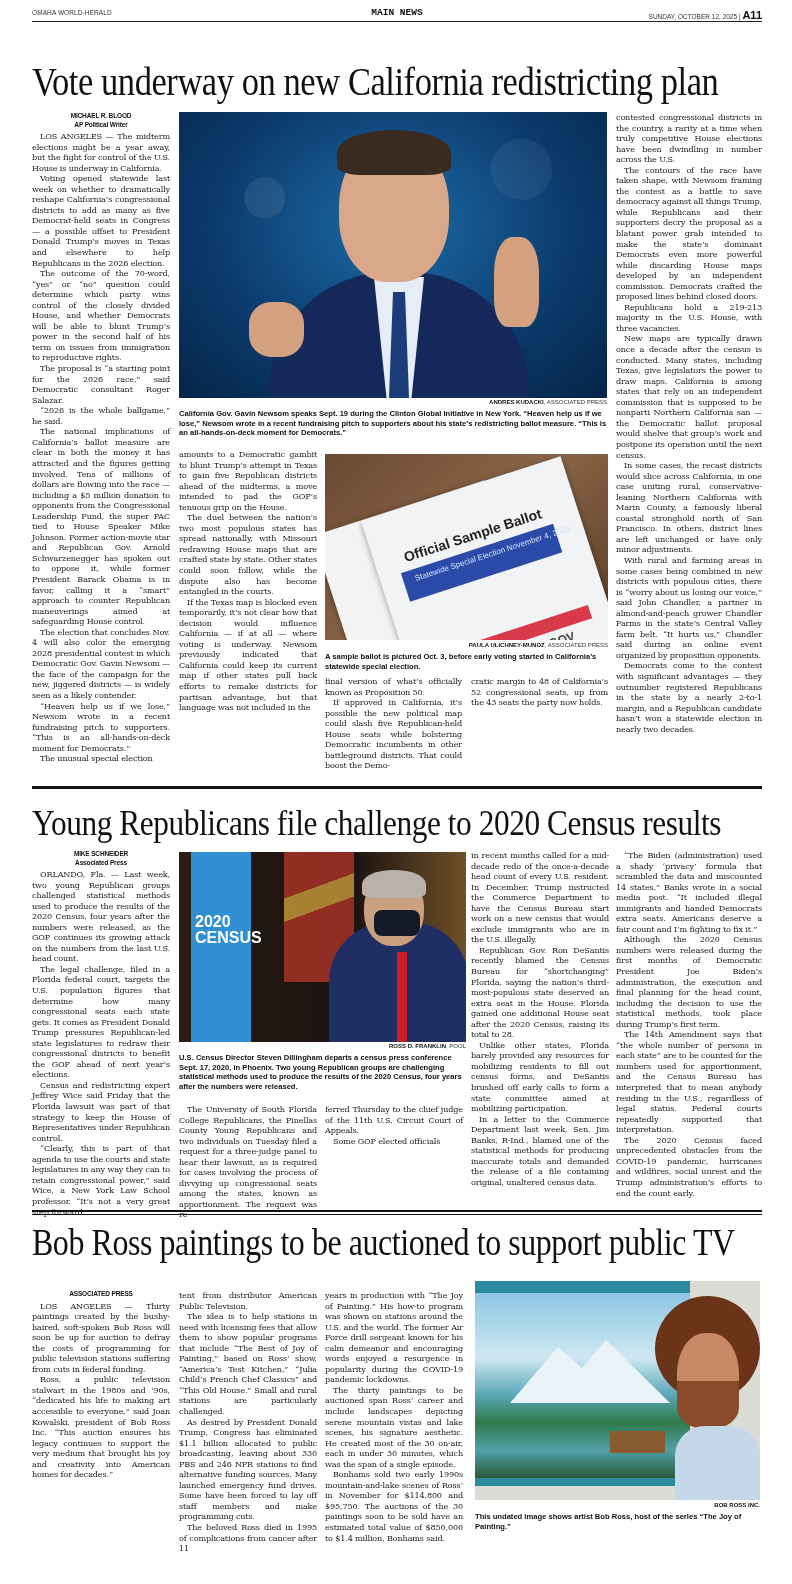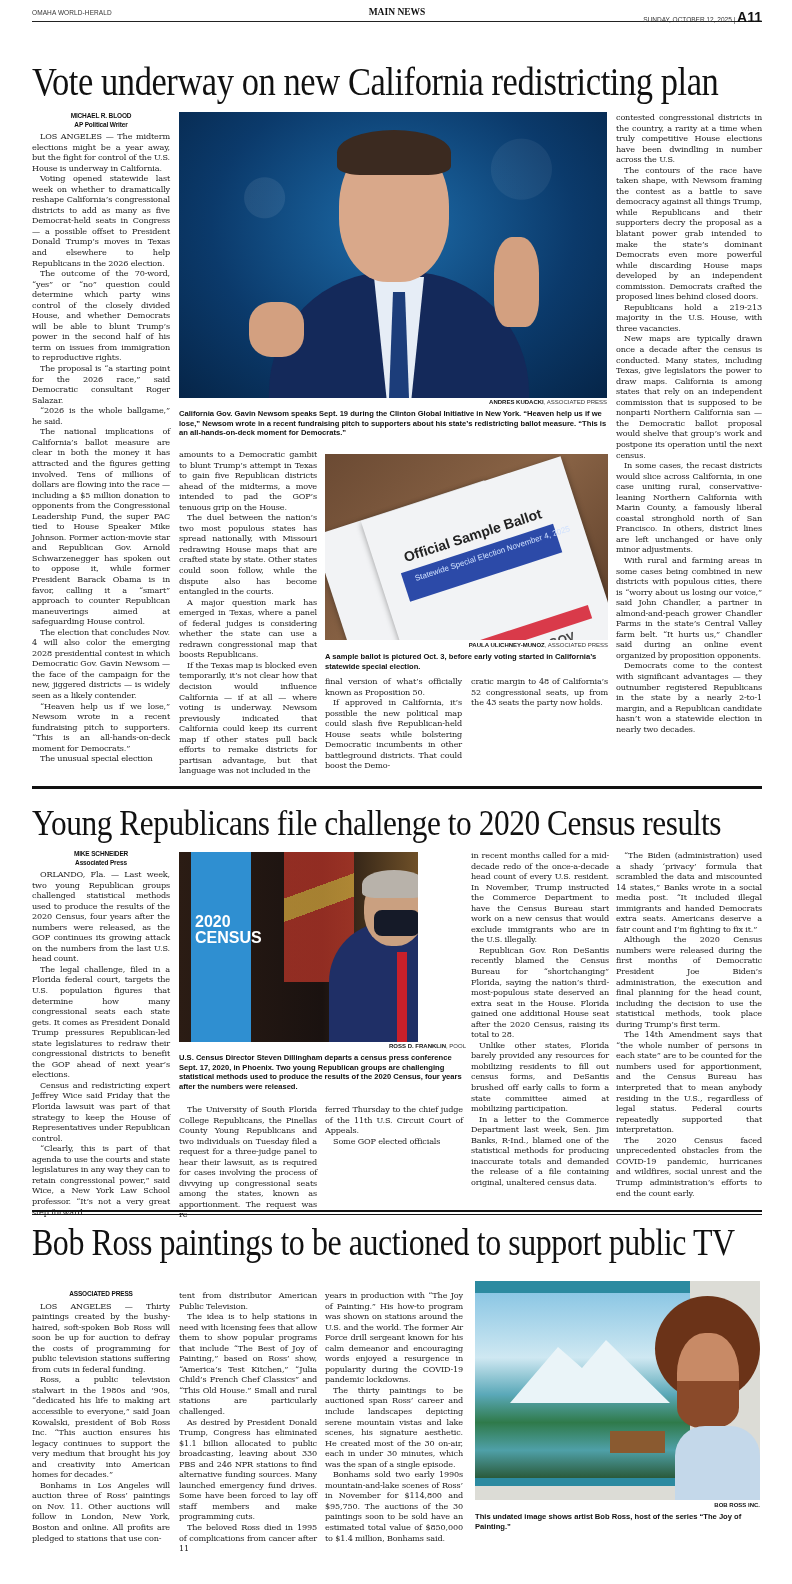--- a/index.html
+++ b/index.html
@@ -1,23 +1,23 @@
 <!DOCTYPE html>
 <html><head>
 <meta charset="utf-8">
 <style>
   * { box-sizing: border-box; margin: 0; padding: 0; }
   html, body { width: 792px; height: 1584px; background: #ffffff; overflow: hidden; }
   body { position: relative; font-family: "DejaVu Serif", serif; color: #1a1a1a; }
 
   .folio { position: absolute; left: 32px; top: 8px; width: 730px; height: 14px; border-bottom: 1px solid #222; }
   .folio .left { position: absolute; left: 0; top: 1px; font-family: "Liberation Sans", sans-serif; font-size: 6.5px; letter-spacing: 0.1px; color: #333; }
-  .folio .center { position: absolute; left: 0; right: 0; top: -1px; text-align: center; font-family: Liberation Serif, serif; font-weight: bold; font-size: 9.5px; color: #111; }
+  .folio .center { position: absolute; left: 0; right: 0; top: -1px; text-align: center; font-family: Liberation Mono, monospace; font-weight: bold; font-size: 9.5px; color: #111; }
   .folio .right { position: absolute; right: 0; top: 1px; font-family: "Liberation Sans", sans-serif; font-size: 6.5px; color: #333; }
-  .folio .right b { font-size: 14px; color: #111; margin-top: 44px; }
+  .folio .right b { font-size: 11px; color: #111; margin-top: 44px; }
 
   .headline { position: absolute; left: 32px; width: 730px; font-family: "Liberation Serif", serif; font-weight: normal; color: #111; white-space: nowrap; transform-origin: left top; letter-spacing: -0.5px; }
   .h1 { top: 58px; font-size: 40px; transform: scaleX(0.862); }
   .h2 { top: 801px; font-size: 36.5px; transform: scaleX(0.858); }
   .h3 { top: 1220px; font-size: 38.5px; transform: scaleX(0.829); }
 
   .rule { position: absolute; left: 32px; width: 730px; background: #111; }
   .rule-thick { height: 3px; }
   .rule-double { height: 5px; background: none; border-top: 2px solid #111; border-bottom: 1px solid #111; }
 
@@ -47,21 +47,21 @@
   .ballot .sheet { position: absolute; background: #f2f3f5; box-shadow: 0 2px 6px rgba(0,0,0,0.4); }
   .ballot .s1 { left: 10px; top: 50px; width: 180px; height: 170px; transform: rotate(-18deg); }
   .ballot .s2 { left: 60px; top: 30px; width: 210px; height: 190px; transform: rotate(-18deg); }
   .ballot .band { position: absolute; left: 22px; top: 62px; width: 160px; height: 30px; background: #2c4aa8; }
   .ballot .red { position: absolute; left: 30px; top: 150px; width: 160px; height: 14px; background: #d93a4a; }
   .ballot .ttl { position: absolute; left: 30px; top: 40px; font-family: "Liberation Sans", sans-serif; font-weight: bold; font-size: 14px; color: #222; }
   .ballot .sub { position: absolute; left: 34px; top: 67px; font-family: "Liberation Sans", sans-serif; font-size: 8px; color: #cfe0ff; line-height: 10px; }
   .ballot .lavote { position: absolute; left: 90px; top: 168px; font-family: "Liberation Sans", sans-serif; font-weight: bold; font-size: 12px; color: #444; }
 
   
-  .census { left: 179px; top: 852px; width: 239px; height: 190px; background: linear-gradient(90deg, #2b1c14 0%, #1a1210 60%, #6f5028 100%); }
+  .census { left: 179px; top: 852px; width: 287px; height: 190px; background: linear-gradient(90deg, #2b1c14 0%, #1a1210 60%, #6f5028 100%); }
   .census .banner { position: absolute; left: 12px; top: 0; width: 60px; height: 190px; background: #2f8fd1; }
   .census .banner .txt { position: absolute; left: 4px; top: 62px; font-family: "Liberation Sans", sans-serif; font-weight: bold; color: #fff; font-size: 16px; line-height: 16px; }
   .census .flag { position: absolute; left: 105px; top: 0; width: 70px; height: 130px; background: linear-gradient(160deg, #c4382a 0 30%, #e2b040 30% 45%, #c4382a 45% 100%); opacity: 0.7; }
   .census .man { position: absolute; left: 150px; top: 70px; width: 140px; height: 120px; background: #1f2f66; border-radius: 60px 60px 0 0; }
   .census .head { position: absolute; left: 185px; top: 22px; width: 60px; height: 72px; background: #caa080; border-radius: 46%; }
   .census .hair2 { position: absolute; left: 183px; top: 18px; width: 64px; height: 28px; background: #b8b2aa; border-radius: 50% 50% 20% 20%; }
   .census .mask { position: absolute; left: 195px; top: 58px; width: 46px; height: 26px; background: #151a28; border-radius: 8px; }
   .census .tie { position: absolute; left: 218px; top: 100px; width: 10px; height: 90px; background: #c8202a; }
 
   
@@ -112,21 +112,20 @@
   <div class="hair"></div>
   <div class="hand-l"></div>
   <div class="hand-r"></div>
 </div>
 <div class="credit" style="left:179px; top:399px; width:428px;"><b>ANDRES KUDACKI</b><span>, ASSOCIATED PRESS</span></div>
 <div class="caption" style="left:179px; top:409px; width:428px;">California Gov. Gavin Newsom speaks Sept. 19 during the Clinton Global Initiative in New York. “Heaven help us if we lose,” Newsom wrote in a recent fundraising pitch to supporters about his state’s redistricting ballot measure. “This is an all-hands-on-deck moment for Democrats.”</div>
 
 <div class="col" style="left:179px; top:449px; width:138px;">
   <p style="text-indent:0">amounts to a Democratic gambit to blunt Trump’s attempt in Texas to gain five Republican districts ahead of the midterms, a move intended to pad the GOP’s tenuous grip on the House.</p>
   <p>The duel between the nation’s two most populous states has spread nationally, with Missouri redrawing House maps that are crafted state by state. Other states could soon follow, while the dispute also has become entangled in the courts.</p>
-  <p>A major question mark has emerged in Texas, where a panel of federal judges is considering whether the state can use a redrawn congressional map that boosts Republicans.</p>
   <p>If the Texas map is blocked even temporarily, it’s not clear how that decision would influence California — if at all — where voting is underway. Newsom previously indicated that California could keep its current map if other states pull back efforts to remake districts for partisan advantage, but that language was not included in the</p>
 </div>
 
 <div class="photo ballot">
   <div class="sheet s1"></div>
   <div class="sheet s2">
     <div class="ttl">Official Sample Ballot</div>
     <div class="band"></div>
     <div class="sub">Statewide Special Election November 4, 2025</div>
     <div class="red"></div>
@@ -184,21 +183,21 @@
 <div class="caption" style="left:179px; top:1053px; width:287px;">U.S. Census Director Steven Dillingham departs a census press conference Sept. 17, 2020, in Phoenix. Two young Republican groups are challenging statistical methods used to produce the results of the 2020 Census, four years after the numbers were released.</div>
 
 <div class="col" style="left:179px; top:1104px; width:138px;">
   <p>The University of South Florida College Republicans, the Pinellas County Young Republicans and two individuals on Tuesday filed a request for a three-judge panel to hear their lawsuit, as is required for cases involving the process of divvying up congressional seats among the states, known as apportionment. The request was re-</p>
 </div>
 <div class="col" style="left:325px; top:1104px; width:138px;">
   <p style="text-indent:0">ferred Thursday to the chief judge of the 11th U.S. Circuit Court of Appeals.</p>
   <p>Some GOP elected officials</p>
 </div>
 <div class="col" style="left:471px; top:850px; width:138px;">
-  <p style="text-indent:0">in recent months called for a mid-decade redo of the once-a-decade head count of every U.S. resident. In November, Trump instructed the Commerce Department to have the Census Bureau start work on a new census that would exclude immigrants who are in the U.S. illegally.</p>
+  <p style="text-indent:0">in recent months called for a mid-decade redo of the once-a-decade head count of every U.S. resident. In December, Trump instructed the Commerce Department to have the Census Bureau start work on a new census that would exclude immigrants who are in the U.S. illegally.</p>
   <p>Republican Gov. Ron DeSantis recently blamed the Census Bureau for “shortchanging” Florida, saying the nation’s third-most-populous state deserved an extra seat in the House. Florida gained one additional House seat after the 2020 Census, raising its total to 28.</p>
   <p>Unlike other states, Florida barely provided any resources for mobilizing residents to fill out census forms, and DeSantis brushed off early calls to form a state committee aimed at mobilizing participation.</p>
   <p>In a letter to the Commerce Department last week, Sen. Jim Banks, R-Ind., blamed one of the statistical methods for producing inaccurate totals and demanded the release of a file containing original, unaltered census data.</p>
 </div>
 <div class="col" style="left:616px; top:850px; width:146px;">
   <p>“The Biden (administration) used a shady ‘privacy’ formula that scrambled the data and miscounted 14 states,” Banks wrote in a social media post. “It included illegal immigrants and handed Democrats extra seats. Americans deserve a fair count and I’m fighting to fix it.”</p>
   <p>Although the 2020 Census numbers were released during the first months of Democratic President Joe Biden’s administration, the execution and final planning for the head count, including the decision to use the statistical methods, took place during Trump’s first term.</p>
   <p>The 14th Amendment says that “the whole number of persons in each state” are to be counted for the numbers used for apportionment, and the Census Bureau has interpreted that to mean anybody residing in the U.S., regardless of legal status. Federal courts repeatedly supported that interpretation.</p>
   <p>The 2020 Census faced unprecedented obstacles from the COVID-19 pandemic, hurricanes and wildfires, social unrest and the Trump administration’s efforts to end the count early.</p>
 </div>
@@ -206,21 +205,20 @@
 <div class="rule rule-double" style="top:1210px;"></div>
 
 <h1 class="headline h3">Bob Ross paintings to be auctioned to support public TV</h1>
 
 <div class="col" style="left:32px; top:1290px; width:138px;">
   <div class="byline">
     <div>ASSOCIATED PRESS</div>
   </div>
   <p>LOS ANGELES — Thirty paintings created by the bushy-haired, soft-spoken Bob Ross will soon be up for auction to defray the costs of programming for public television stations suffering from cuts in federal funding.</p>
   <p>Ross, a public television stalwart in the 1980s and ’90s, “dedicated his life to making art accessible to everyone,” said Joan Kowalski, president of Bob Ross Inc. “This auction ensures his legacy continues to support the very medium that brought his joy and creativity into American homes for decades.”</p>
-  <p>Bonhams in Los Angeles will auction three of Ross’ paintings on Nov. 11. Other auctions will follow in London, New York, Boston and online. All profits are pledged to stations that use con-</p>
 </div>
 <div class="col" style="left:179px; top:1290px; width:138px;">
   <p style="text-indent:0">tent from distributor American Public Television.</p>
   <p>The idea is to help stations in need with licensing fees that allow them to show popular programs that include “The Best of Joy of Painting,” based on Ross’ show, “America’s Test Kitchen,” “Julia Child’s French Chef Classics” and “This Old House.” Small and rural stations are particularly challenged.</p>
   <p>As desired by President Donald Trump, Congress has eliminated $1.1 billion allocated to public broadcasting, leaving about 330 PBS and 246 NPR stations to find alternative funding sources. Many launched emergency fund drives. Some have been forced to lay off staff members and make programming cuts.</p>
   <p>The beloved Ross died in 1995 of complications from cancer after 11</p>
 </div>
 <div class="col" style="left:325px; top:1290px; width:138px;">
   <p style="text-indent:0">years in production with “The Joy of Painting.” His how-to program was shown on stations around the U.S. and the world. The former Air Force drill sergeant known for his calm demeanor and encouraging words enjoyed a resurgence in popularity during the COVID-19 pandemic lockdowns.</p>
   <p>The thirty paintings to be auctioned span Ross’ career and include landscapes depicting serene mountain vistas and lake scenes, his signature aesthetic. He created most of the 30 on-air, each in under 30 minutes, which was the span of a single episode.</p>

